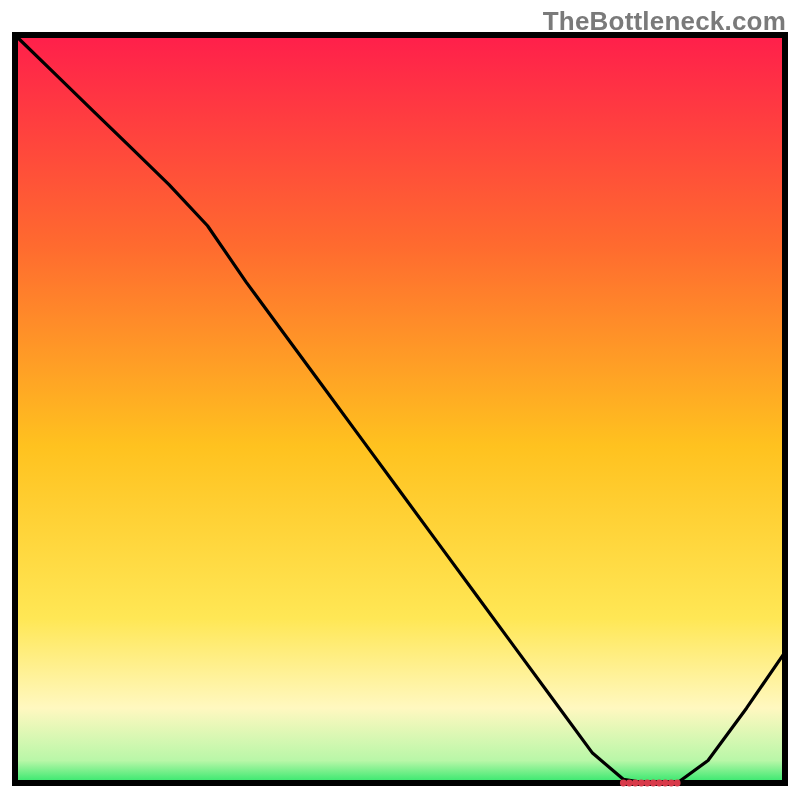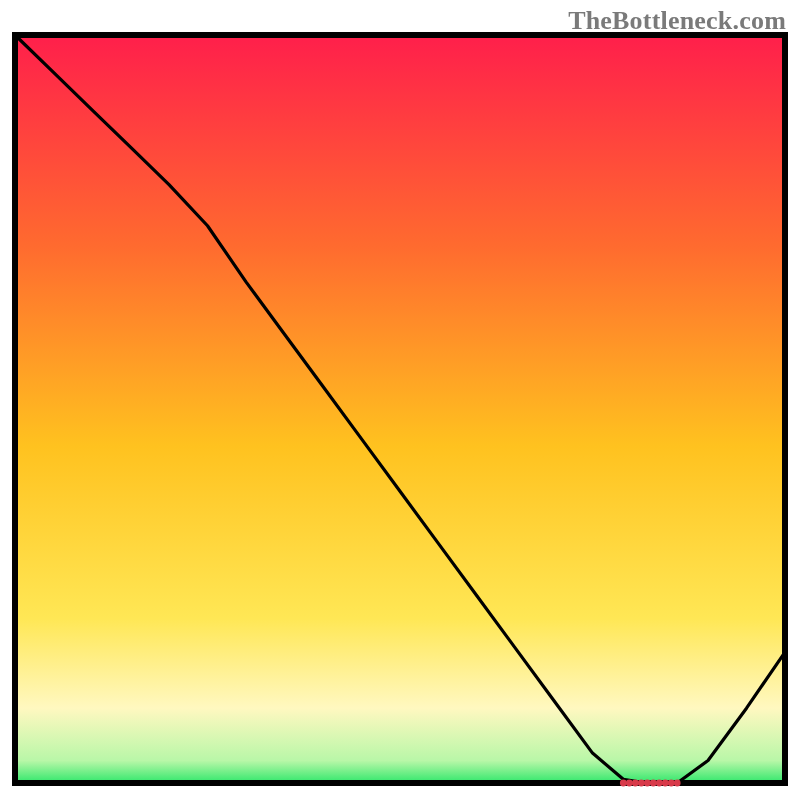--- a/index.html
+++ b/index.html
@@ -6,21 +6,21 @@
   html, body { width: 800px; height: 800px; overflow: hidden; background: #fff; }
   .stage {
     position: relative;
     width: 800px;
     height: 800px;
   }
   .watermark {
     position: absolute;
     top: 6px;
     right: 14px;
-    font-family: Liberation Serif, serif;
+    font-family: Liberation Sans, sans-serif;
     font-size: 26px;
     font-weight: 600;
     color: #7a7a7a;
     letter-spacing: 0.2px;
     user-select: none;
   }
   svg { display: block; }
 </style>
 </head>
 <body>

